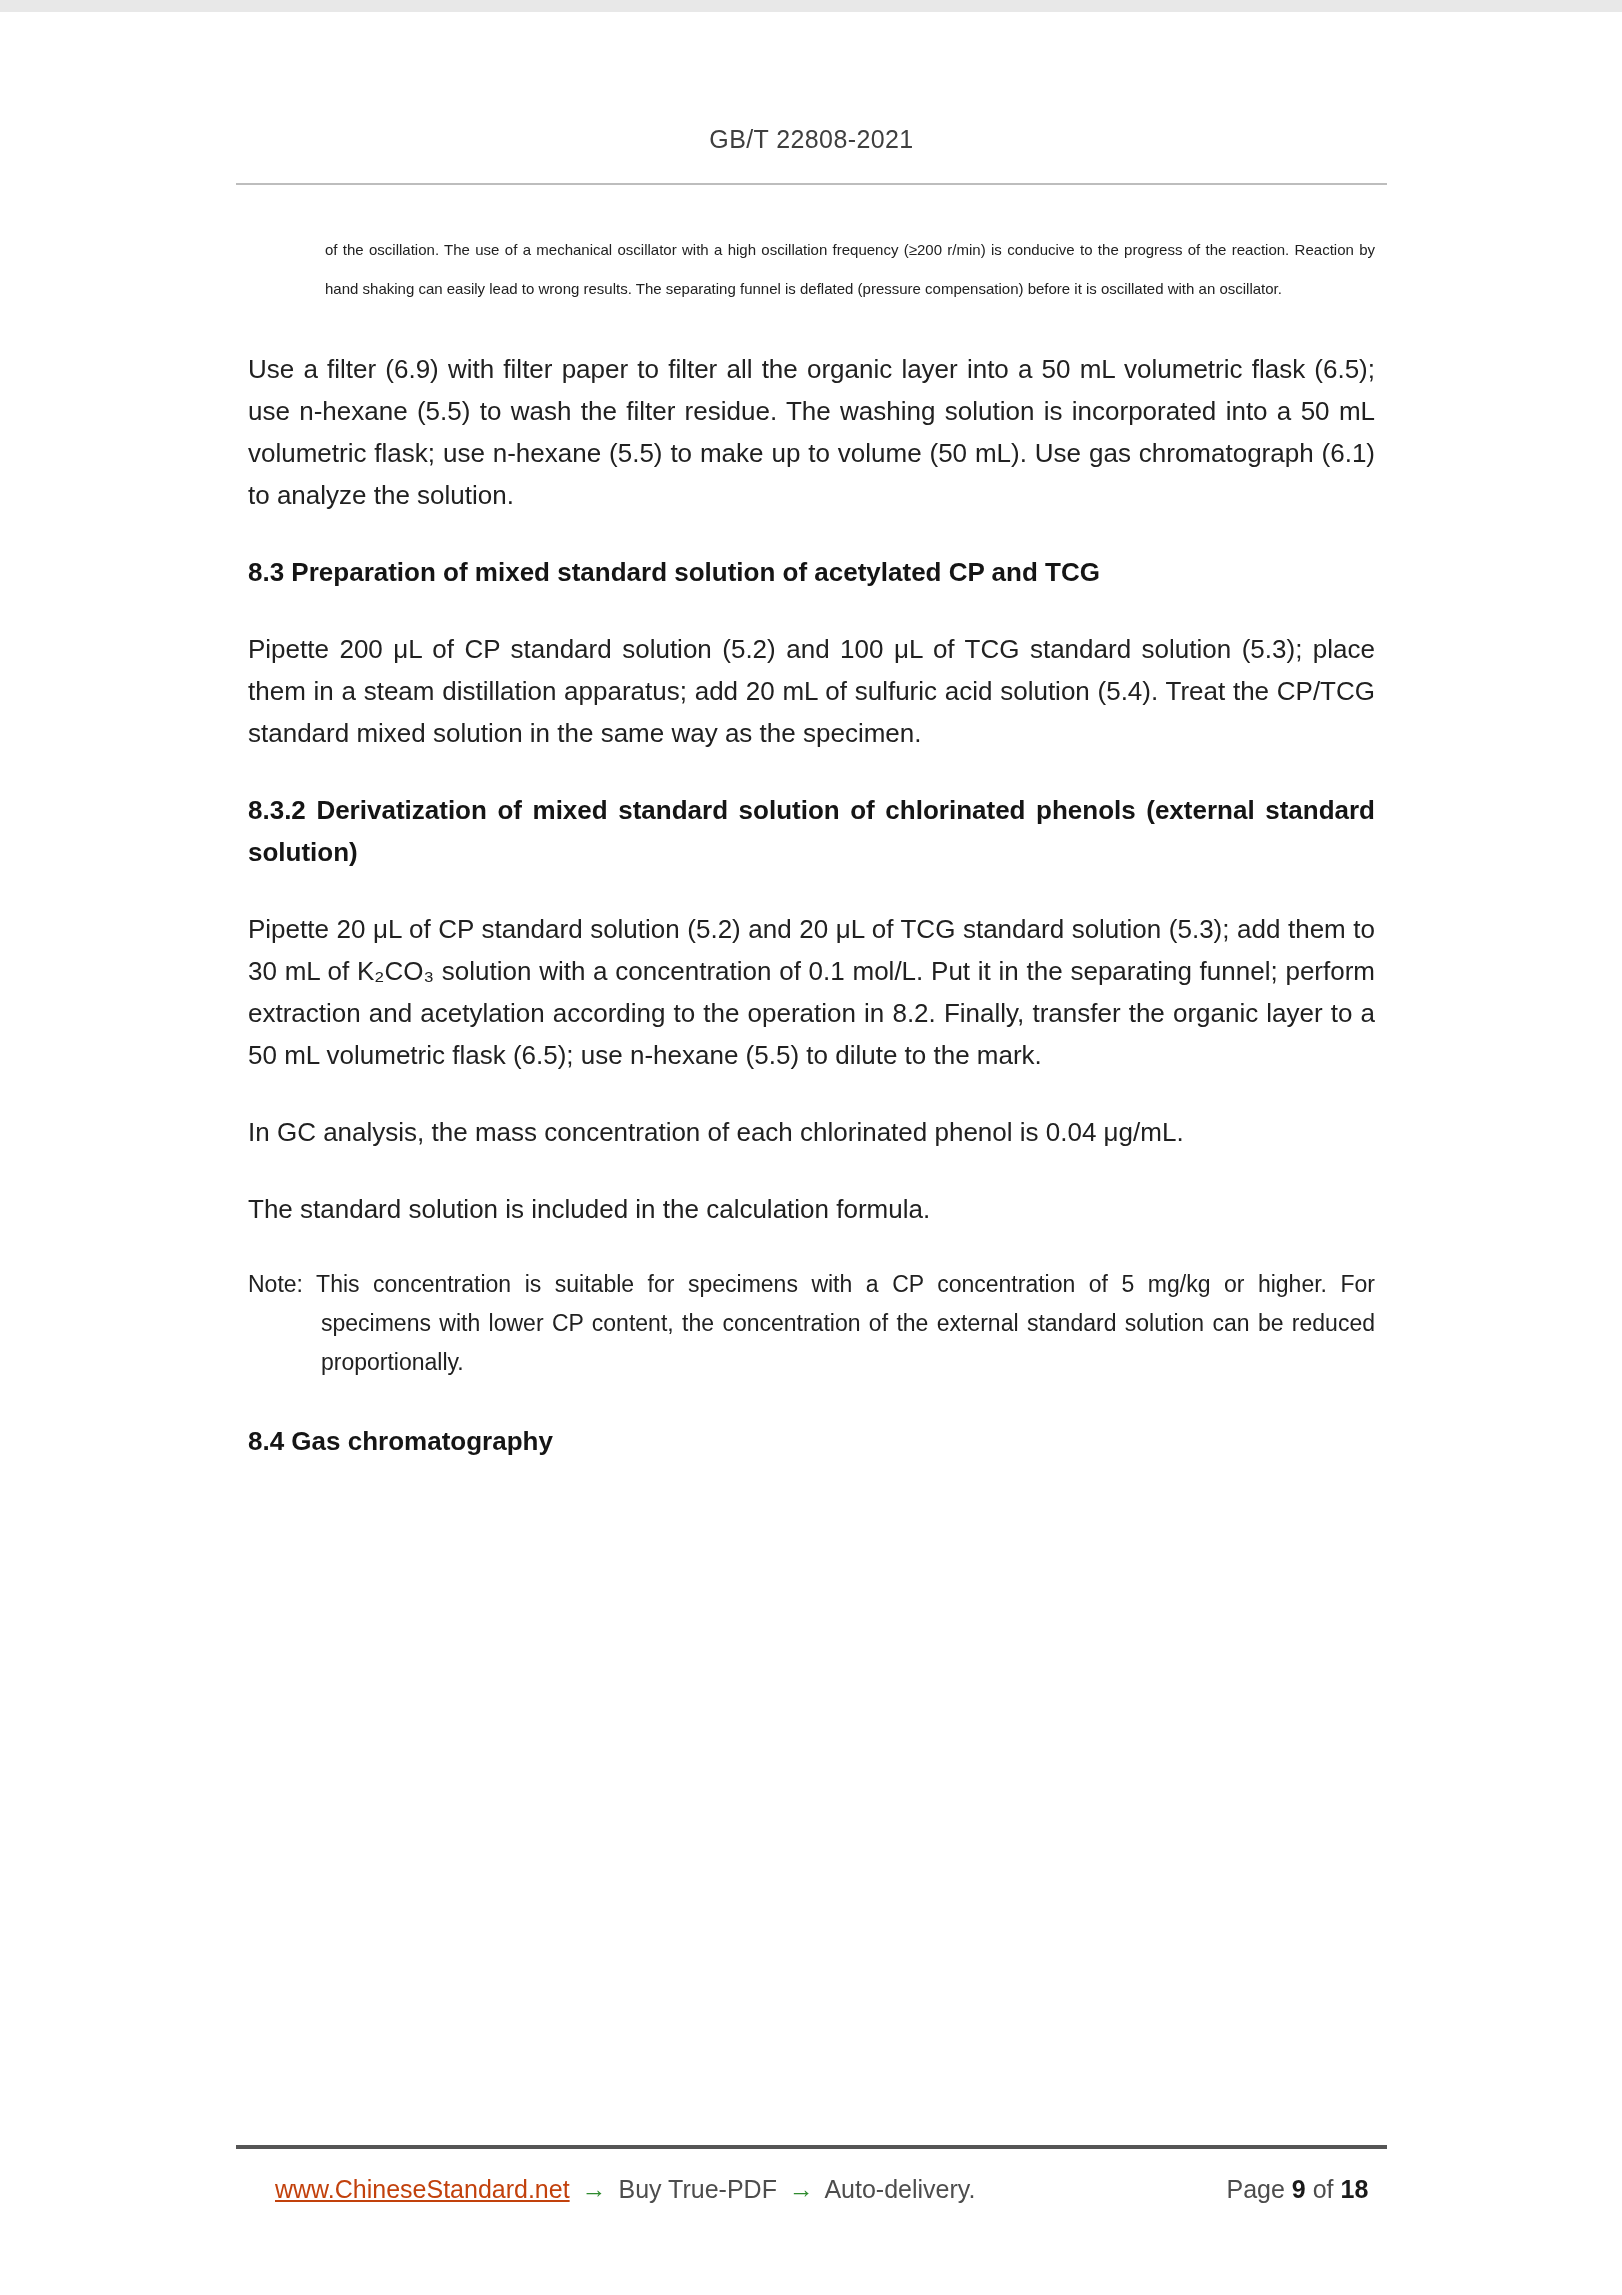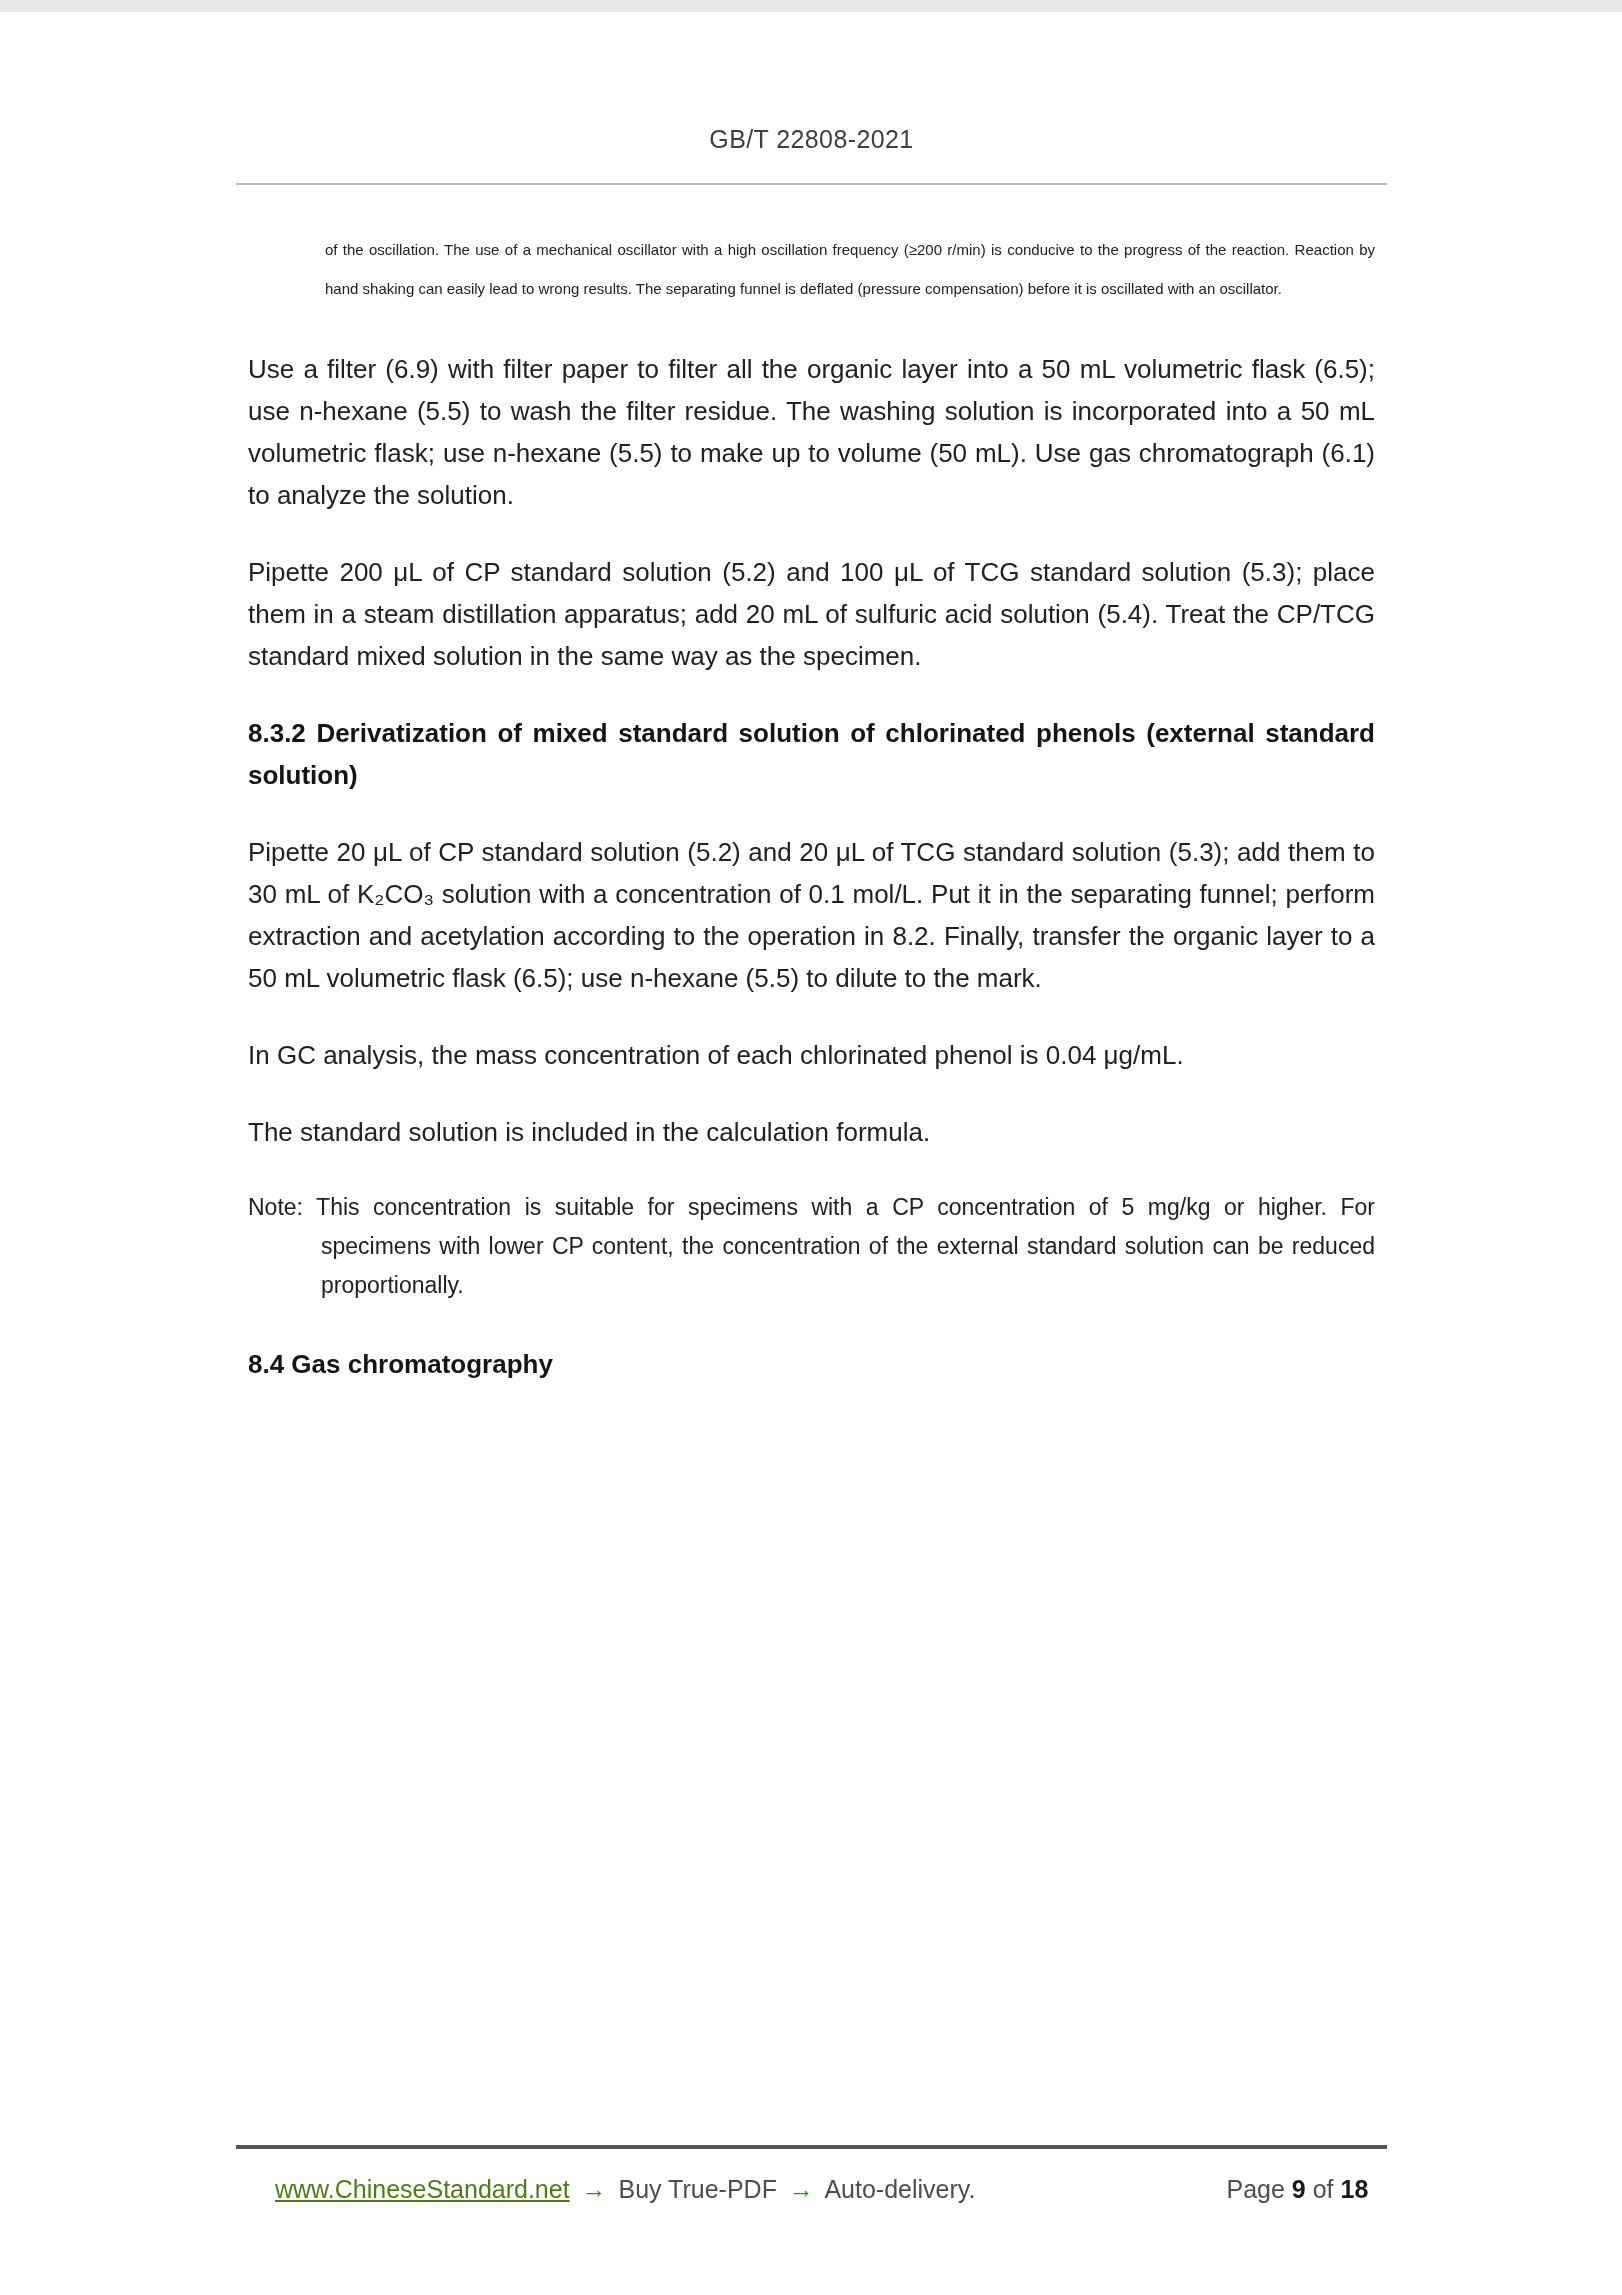--- a/index.html
+++ b/index.html
@@ -113,20 +113,21 @@
 
   <div class="doc-header">GB/T 22808-2021</div>
   <div class="header-rule"></div>
 
   <div class="content">
 
     <div class="note-cont">of the oscillation. The use of a mechanical oscillator with a high oscillation frequency (≥200 r/min) is conducive to the progress of the reaction. Reaction by hand shaking can easily lead to wrong results. The separating funnel is deflated (pressure compensation) before it is oscillated with an oscillator.</div>
 
     <div class="para">Use a filter (6.9) with filter paper to filter all the organic layer into a 50 mL volumetric flask (6.5); use n-hexane (5.5) to wash the filter residue. The washing solution is incorporated into a 50 mL volumetric flask; use n-hexane (5.5) to make up to volume (50 mL). Use gas chromatograph (6.1) to analyze the solution.</div>
 
+    <div class="heading">8.3 Preparation of mixed standard solution of acetylated CP and TCG</div>
 
 
     <div class="para">Pipette 200 μL of CP standard solution (5.2) and 100 μL of TCG standard solution (5.3); place them in a steam distillation apparatus; add 20 mL of sulfuric acid solution (5.4). Treat the CP/TCG standard mixed solution in the same way as the specimen.</div>
 
 
     <div class="heading">8.3.2 Derivatization of mixed standard solution of chlorinated phenols (external standard solution)</div>
 
     <div class="para">Pipette 20 μL of CP standard solution (5.2) and 20 μL of TCG standard solution (5.3); add them to 30 mL of K₂CO₃ solution with a concentration of 0.1 mol/L. Put it in the separating funnel; perform extraction and acetylation according to the operation in 8.2. Finally, transfer the organic layer to a 50 mL volumetric flask (6.5); use n-hexane (5.5) to dilute to the mark.</div>
 
     <div class="para">In GC analysis, the mass concentration of each chlorinated phenol is 0.04 μg/mL.</div>
@@ -140,21 +141,21 @@
 
     <div class="heading">8.4 Gas chromatography</div>
 
 
   </div>
 
   <div class="footer-rule"></div>
 
   <div class="footer">
     <div class="footer-left">
-      <span class="site-link" style="color: #4d7c0f;">www.ChineseStandard.net</span>
+      <span class="site-link" style="color: #c2410c;">www.ChineseStandard.net</span>
       <span class="arrow" style="color: rgb(46, 139, 46);">→</span>
       <span>Buy True-PDF</span>
       <span class="arrow" style="color: rgb(46, 139, 46);">→</span>
       <span>Auto-delivery.</span>
     </div>
     <div class="footer-right">
       <span>Page</span>
       <span class="page-num">9</span>
       <span>of</span>
       <span class="page-num">18</span>

